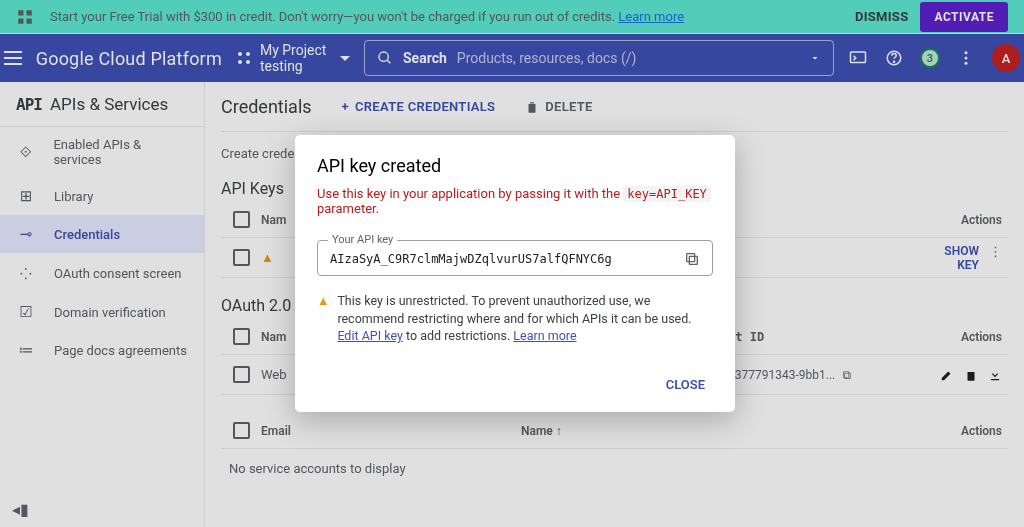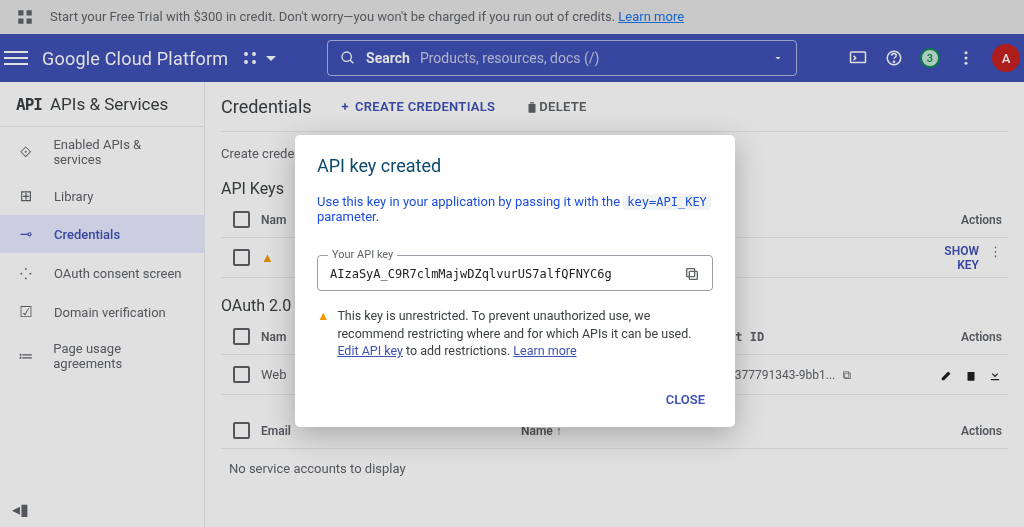--- a/index.html
+++ b/index.html
@@ -1,18 +1,18 @@
 <!DOCTYPE html>
 <html><head>
 <meta charset="utf-8">
 <style>
 *{box-sizing:border-box;margin:0;padding:0;font-family:Roboto,"Helvetica Neue",Arial,sans-serif}
 body{width:1024px;height:527px;overflow:hidden;background:#fff;position:relative;color:#3c4043;font-size:13px}
 .overlay{position:absolute;inset:0;background:rgba(0,0,0,.12);z-index:5}
-.promo{height:34px;background:#e5e5e5;border-bottom:1px solid #e8eaed;display:flex;align-items:center;padding:0 16px;justify-content:space-between}
+.promo{height:34px;background:#5eead4;border-bottom:1px solid #e8eaed;display:flex;align-items:center;padding:0 16px;justify-content:space-between}
 .promo-left{display:flex;align-items:center;gap:16px}
 .promo-text{color:#5f6368}
 .promo-text a{color:#1a73e8;text-decoration:underline}
 .promo-right{display:flex;align-items:center;gap:12px}
 .dismiss{font-weight:700;color:#3c4043;letter-spacing:.3px;font-size:13px;cursor:pointer}
 .activate{background:#5d22cf;color:#fff;border:none;padding:8px 14px;font-weight:700;letter-spacing:.5px;border-radius:3px;font-size:12px;cursor:pointer}
 .topbar{height:48px;background:#3f51b5;display:flex;align-items:center;padding:0 4px;gap:14px;color:#fff}
 .hamburger{width:24px;height:24px;display:flex;flex-direction:column;justify-content:center;gap:4px;cursor:pointer}
 .hamburger span{height:2px;background:#fff}
 .brand{font-size:18px;font-weight:400;letter-spacing:.2px;white-space:nowrap}
@@ -33,40 +33,40 @@
 .sb-head{display:flex;align-items:center;gap:14px;padding:12px 16px;border-bottom:1px solid #e8eaed}
 .sb-title{font-size:17px;color:#3c4043;font-weight:400}
 .sb-item{display:flex;align-items:center;gap:18px;padding:10px 16px;cursor:pointer;color:#5f6368;font-size:13px}
 .sb-item.active{background:#e8eaff;color:#3f51b5;font-weight:500}
 .sb-ic{width:20px;text-align:center;font-size:15px}
 .collapse{position:absolute;bottom:8px;left:12px;font-size:16px;color:#5f6368;cursor:pointer}
 .main{flex:1;padding:0 16px;background:#fff;overflow:hidden}
 .pagehead{display:flex;align-items:center;gap:30px;height:50px;border-bottom:1px solid #e8eaed}
 .pagetitle{font-size:18px;color:#3c4043}
 .create-cred{color:#3f51b5;font-weight:600;letter-spacing:.3px;display:flex;align-items:center;gap:6px;cursor:pointer;font-size:13px}
-.delete-btn{color:#5f6368;font-weight:600;letter-spacing:.3px;display:flex;align-items:center;gap:0;cursor:pointer;font-size:13px}
+.delete-btn{color:#5f6368;font-weight:600;letter-spacing:.3px;display:flex;align-items:center;gap:6px;cursor:pointer;font-size:13px}
 .section{margin-top:18px}
 .sec-title{font-size:16px;color:#3c4043;margin-bottom:4px}
 .tbl-head{display:flex;align-items:center;height:36px;border-bottom:1px solid #e8eaed;font-weight:600;color:#5f6368;font-size:12px}
 .tbl-row{display:flex;align-items:center;height:40px;border-bottom:1px solid #e8eaed;color:#5f6368}
 .chk{width:40px;display:flex;align-items:center;justify-content:center}
 .chk-box{width:17px;height:17px;border:2px solid #5f6368;border-radius:2px}
 .col-name{flex:0 0 260px}
 .col-mid{flex:1}
 .col-id{flex:0 0 200px;font-family:monospace;font-size:12px}
 .col-act{flex:0 0 80px;text-align:right;display:flex;justify-content:flex-end;gap:10px;padding-right:6px}
 .showkey{color:#3f51b5;font-weight:600;font-size:12px}
 .warn-ic{color:#f29900}
 .empty-row{color:#5f6368;padding:12px 8px;font-size:13px}
 .manage-link{color:#3f51b5;text-decoration:underline;font-size:13px}
 .sec-head-row{display:flex;justify-content:space-between;align-items:center}
 
 .modal{position:absolute;z-index:10;left:295px;top:135px;width:440px;background:#fff;border-radius:5px;box-shadow:0 8px 30px rgba(0,0,0,.25);padding:20px 22px 14px}
-.modal h2{font-size:18px;font-weight:400;color:#0c4a6e;margin-bottom:18px}
-.modal-p{font-size:13px;color:#1d4ed8;margin-bottom:31px}
+.modal h2{font-size:18px;font-weight:400;color:#000000;margin-bottom:10px}
+.modal-p{font-size:13px;color:#b91c1c;margin-bottom:24px}
 .modal code{background:#f1f3f4;padding:1px 4px;border-radius:3px;font-family:monospace;font-size:12px}
 .keybox{border:1px solid #9aa0a6;border-radius:4px;padding:10px 12px 8px;position:relative;display:flex;align-items:center;justify-content:space-between}
 .keybox-label{position:absolute;top:-8px;left:10px;background:#fff;padding:0 4px;font-size:11px;color:#5f6368}
 .keyval{font-family:monospace;font-size:12px;color:#202124}
 .copy-ic{cursor:pointer;color:#5f6368}
 .warn-row{display:flex;gap:8px;margin-top:16px;font-size:12.5px;color:#3c4043;line-height:1.4}
 .warn-row a{color:#3f51b5;text-decoration:underline}
 .modal-foot{display:flex;justify-content:flex-end;margin-top:26px}
 .close-btn{color:#3f51b5;font-weight:600;font-size:13px;cursor:pointer;padding:6px 8px}
 svg{display:block}
@@ -81,38 +81,43 @@
           <rect x="3" y="3" width="7" height="7"></rect>
           <rect x="14" y="3" width="7" height="7"></rect>
           <rect x="3" y="14" width="7" height="7"></rect>
           <rect x="14" y="14" width="7" height="7"></rect>
         </svg>
     </span>
     <span class="promo-text">
       <span>Start your Free Trial with $300 in credit. Don't worry—you won't be charged if you run out of credits. </span><a href="#">Learn more</a>
     </span>
   </div>
+  <div class="promo-right">
+    <span class="dismiss">DISMISS</span>
+    <button class="activate">ACTIVATE</button>
+  </div>
 </div>
 
 <div class="topbar">
   <div class="hamburger">
       <span></span>
       <span></span>
       <span></span>
     </div>
   <span class="brand">Google Cloud Platform</span>
   <div class="proj">
     <span class="proj-ic">
         <svg width="16" height="16" viewBox="0 0 24 24" fill="#fff">
           <circle cx="6" cy="6" r="3"></circle>
           <circle cx="18" cy="6" r="3"></circle>
           <circle cx="6" cy="18" r="3"></circle>
           <circle cx="18" cy="18" r="3"></circle>
         </svg>
       </span>
+    <span class="proj-name">My Project testing</span>
     <span class="tri-dn"></span>
   </div>
   <div class="searchwrap">
     <div class="searchbox">
       <span>
           <svg width="16" height="16" viewBox="0 0 24 24" fill="none" stroke="#fff" stroke-width="2">
             <circle cx="10" cy="10" r="7"></circle>
             <line x1="20" y1="20" x2="15" y2="15"></line>
           </svg>
         </span>
@@ -172,21 +177,21 @@
     <div class="sb-item">
         <span class="sb-ic">⁘</span>
         <span>OAuth consent screen</span>
       </div>
     <div class="sb-item">
         <span class="sb-ic">☑</span>
         <span>Domain verification</span>
       </div>
     <div class="sb-item">
         <span class="sb-ic">≔</span>
-        <span>Page usage agreements</span>
+        <span>Page docs agreements</span>
       </div>
     <div class="collapse">◂▮</div>
   </div>
 
   <div class="main">
     <div class="pagehead">
       <span class="pagetitle">Credentials</span>
       <span class="create-cred">
           <span>+</span>
           <span>CREATE CREDENTIALS</span>

